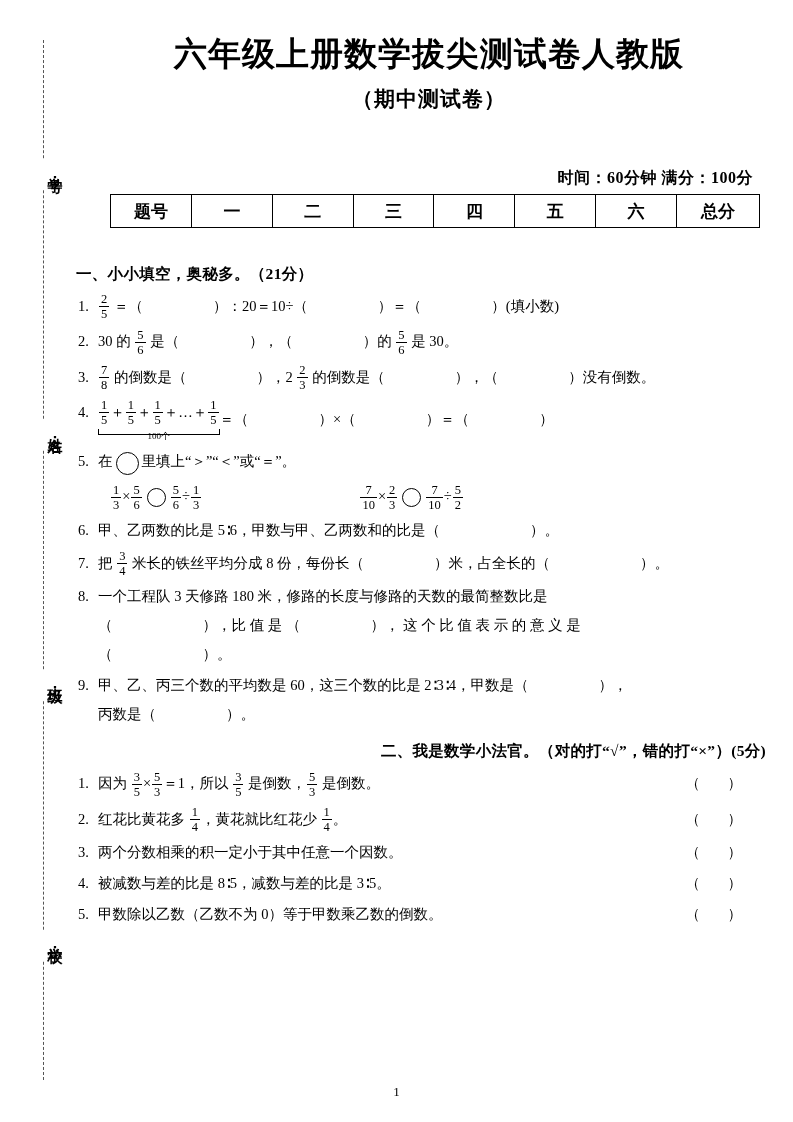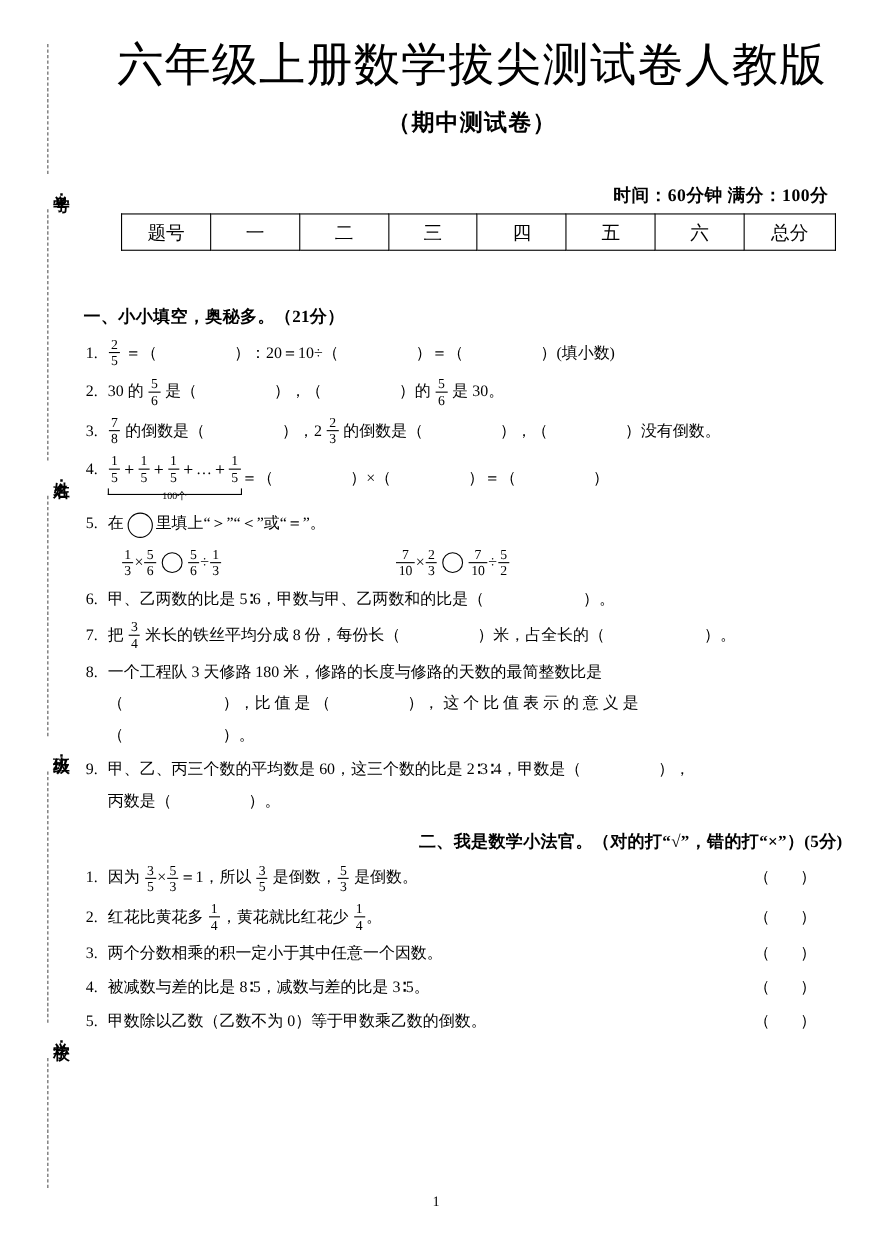--- a/index.html
+++ b/index.html
@@ -56,22 +56,22 @@
   
   .title-wrap {
     position: absolute;
     left: 84px;
     top: 34px;
     width: 690px;
     text-align: center;
   }
   .doc-title {
     font-family: "Liberation Serif", serif;
-    font-weight: normal;
-    font-size: 42px;
+    font-weight: bold;
+    font-size: 33px;
     letter-spacing: 1px;
     line-height: 1.25;
     white-space: nowrap;
   }
   .doc-subtitle {
     font-family: "Liberation Serif", serif;
     font-weight: bold;
     font-size: 21px;
     letter-spacing: 1px;
     margin-top: 10px;
@@ -94,32 +94,32 @@
     top: 194px;
     width: 650px;
     border-collapse: collapse;
     table-layout: fixed;
   }
   table.score-table td {
     border: 1px solid #000;
     height: 30px;
     text-align: center;
     font-size: 17px;
-    font-weight: normal;
+    font-weight: bold;
     font-family: "Liberation Serif", serif;
   }
   table.score-table td.hdr-first { width: 78px; }
   table.score-table td.total-col { width: 80px; }
   table.score-table tr.row-blank td { font-weight: bold; }
 
   
   .content {
     position: absolute;
     left: 76px;
-    top: 271px;
+    top: 256px;
     width: 690px;
     font-size: 14.5px;
     line-height: 1.55;
   }
   .sec-head {
     font-weight: bold;
     font-size: 15.5px;
     margin: 6px 0 4px 0;
     letter-spacing: 0.3px;
   }

